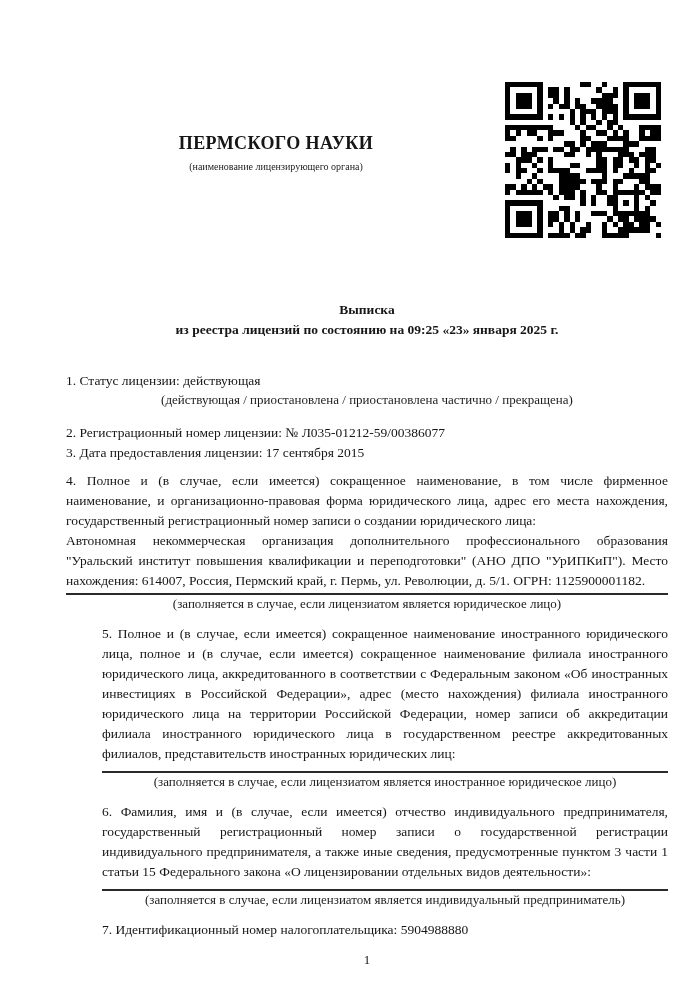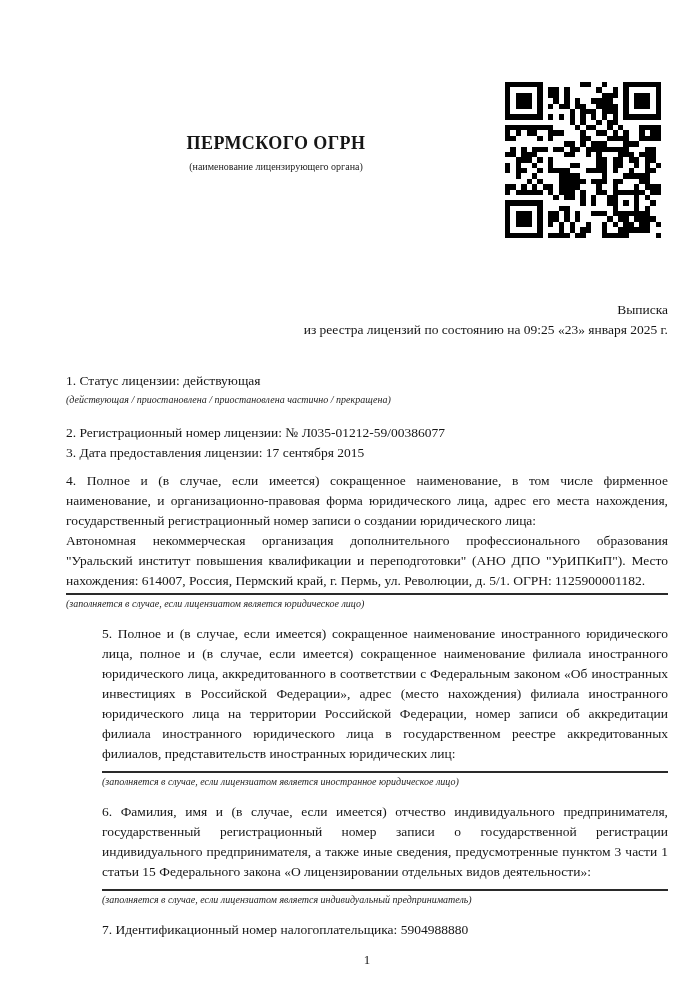--- a/index.html
+++ b/index.html
@@ -44,29 +44,29 @@
   }
   .qr-box svg { display: block; }
   .content {
     position: absolute;
     left: 66px;
     top: 300px;
     width: 602px;
     font-size: 13.5px;
     line-height: 20px;
   }
-  .doc-title { text-align: right; }
+  .doc-title { text-align: center; font-weight: bold; }
   .para { text-align: justify; }
   .plain { text-align: left; }
   .note {
-    font-size: 10px;
+    text-align: center;
+    font-size: 13px;
     line-height: 13px;
     margin-top: 2px;
     color: #1c1c1c;
-    font-style: italic;
   }
   .rule {
     border: 0;
     border-top: 2px solid #2a2a2a;
     margin: 2px 0 0 0;
   }
   .rule.gap { margin-top: 7px; }
   .mt-item1 { margin-top: 31px; }
   .mt-item2 { margin-top: 17px; }
   .mt-item3 { margin-top: 0; }
@@ -77,21 +77,21 @@
     font-size: 13px;
     margin-top: 10px;
   }
 </style>
 </head>
 <body>
 
 <div class="page">
 
   <div class="header-block">
-    <div class="ministry-line">ПЕРМСКОГО ОГРН</div>
+    <div class="ministry-line">ПЕРМСКОГО НАУКИ</div>
     <div class="header-caption">(наименование лицензирующего органа)</div>
   </div>
 
   <div class="qr-box" id="qr-box">
       <svg width="156" height="156" viewBox="0 0 29 29" shape-rendering="crispEdges" fill="#000000">
         <rect x="0" y="0" width="29" height="29" fill="#ffffff"></rect>
         <rect x="0" y="0" width="1" height="1"></rect>
         <rect x="1" y="0" width="1" height="1"></rect>
         <rect x="2" y="0" width="1" height="1"></rect>
         <rect x="3" y="0" width="1" height="1"></rect>

